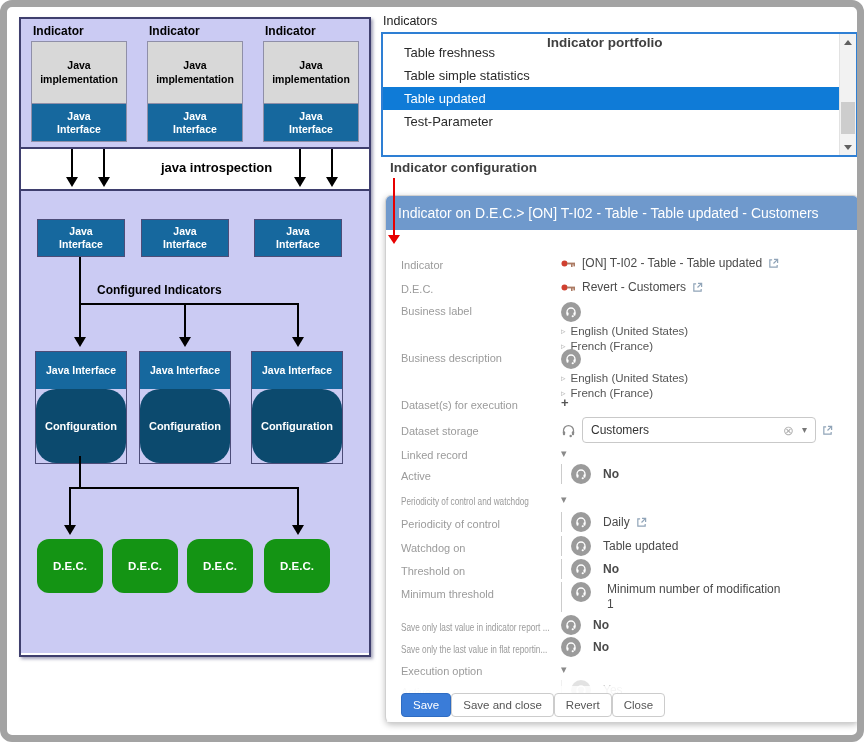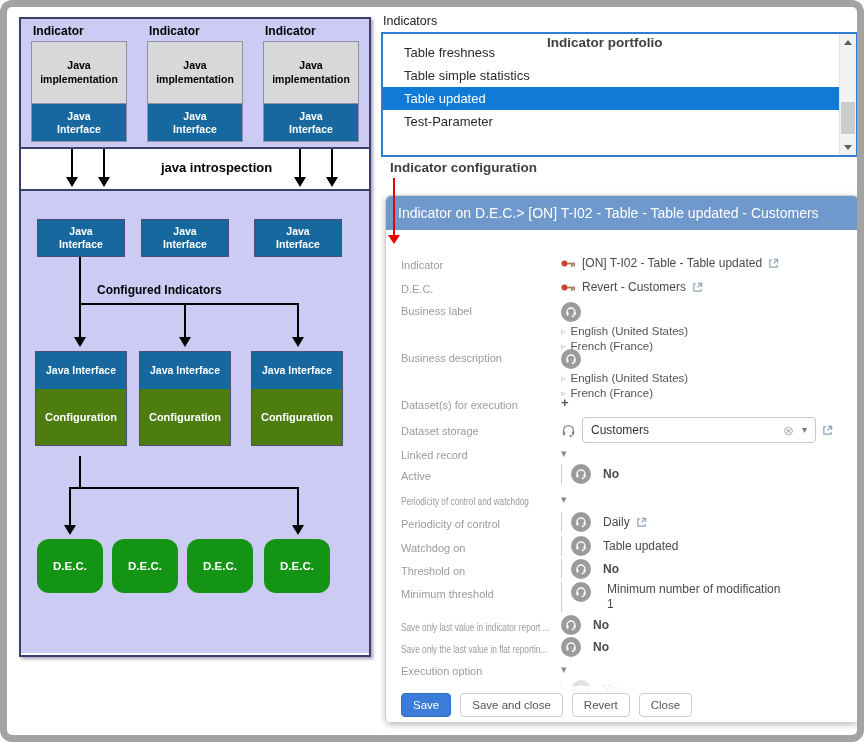--- a/index.html
+++ b/index.html
@@ -17,21 +17,21 @@
   .band { position:relative; height:40px; background:#fff; }
   .band-text { position:absolute; left:0; right:0; top:11px; text-align:center; font-weight:bold; font-size:13px; color:#000;margin-left:43px; }
   .panelB { position:relative; background:#cbcbf3; border-top:2px solid #3f3f6e; height:464px; }
   .vline { position:absolute; width:2px; background:#000; }
   .hline { position:absolute; height:2px; background:#000; }
   .ahead { position:absolute; width:0; height:0; border-left:6px solid transparent; border-right:6px solid transparent; border-top:10px solid #000; }
   .jbox { position:absolute; width:88px; height:38px; background:#16689e; border:1px solid #4d4d78; color:#fff; font-weight:bold; font-size:10.5px; line-height:1.2; display:flex; align-items:center; justify-content:center; text-align:center; padding:0 14px; }
   .conf-ind { position:absolute; left:76px; top:92px; font-weight:bold; font-size:12px; color:#000; }
   .unit2 { position:absolute; width:92px; border:1px solid #4d4d78; }
   .iface2 { height:37px; background:#16689e; color:#fff; font-weight:bold; font-size:10.5px; line-height:1.2; display:flex; align-items:center; justify-content:center; text-align:center; }
-  .config { height:56px; background:#4d7c0f; color:#fff; font-weight:bold; font-size:11px; display:flex; align-items:center; justify-content:center; text-align:center; }
+  .config { height:74px; background:#0c4a6e; color:#fff; font-weight:bold; font-size:11px; display:flex; align-items:center; justify-content:center; text-align:center;border-radius:20px; }
   .dec { position:absolute; width:66px; height:54px; background:#149414; border-radius:12px; color:#fff; font-weight:bold; font-size:11.5px; display:flex; align-items:center; justify-content:center; }
 
   
   .lb-label { position:absolute; left:376px; top:7px; font-size:12.5px; color:#1a1a1a; }
   .listbox { position:absolute; left:374px; top:25px; width:477px; height:125px; border:2px solid #2e7fd4; background:#fff; }
   .lb-items { position:absolute; left:0; top:0; right:17px; bottom:0; padding-top:7px; overflow:hidden; }
   .lb-item { height:23px; line-height:23px; padding-left:21px; font-size:13px; color:#2a2a2a; white-space:nowrap; }
   .lb-item.selected { background:#0f7bd7; color:#fff; }
   .lb-scroll { position:absolute; right:0; top:0; bottom:0; width:17px; background:#f2f2f2; border-left:1px solid #e2e2e2; }
   .lb-btn { position:absolute; left:0; width:16px; height:16px; display:flex; align-items:center; justify-content:center; }
@@ -57,21 +57,21 @@
   .lang-marker { color:#b5b5b5; font-size:9px; line-height:1; }
   .cicon { width:20px; height:20px; border-radius:50%; background:#9b9b9b; display:inline-flex; align-items:center; justify-content:center; flex:none; }
   .chev { color:#8a8a8a; font-size:11px; line-height:1; padding-top:2px; }
   .plus { color:#555; font-size:13px; font-weight:bold; line-height:1; }
   .combo { width:234px; height:26px; border:1px solid #c9c9c9; border-radius:4px; display:flex; align-items:center; padding:0 8px; font-size:12px; color:#333; background:#fff; }
   .combo-clear { margin-left:auto; color:#b0b0b0; font-size:13px; line-height:1; }
   .combo-caret { color:#777; font-size:10px; margin-left:8px; line-height:1; }
   .mini-top { line-height:1.25; }
   .faded { opacity:.28; }
   .footer-bg { position:absolute; left:1px; right:1px; top:490px; height:36px; background:rgba(255,255,255,.78); z-index:3; }
-  .footer { position:absolute; left:15px; top:497px; display:flex; gap:9px; z-index:4; }
+  .footer { position:absolute; left:15px; top:497px; display:flex; z-index:4; }
   .btn { font-size:11.5px; padding:5px 11px; border-radius:4px; border:1px solid #ccc; background:#fff; color:#555; font-family:"Liberation Sans",sans-serif; }
   .btn-primary { background:#3a7cd8; border-color:#2f6cc2; color:#fff; }
   svg { display:block; }
 </style>
 </head>
 <body>
 
 <div class="canvas">
 
   <div class="diagram">

